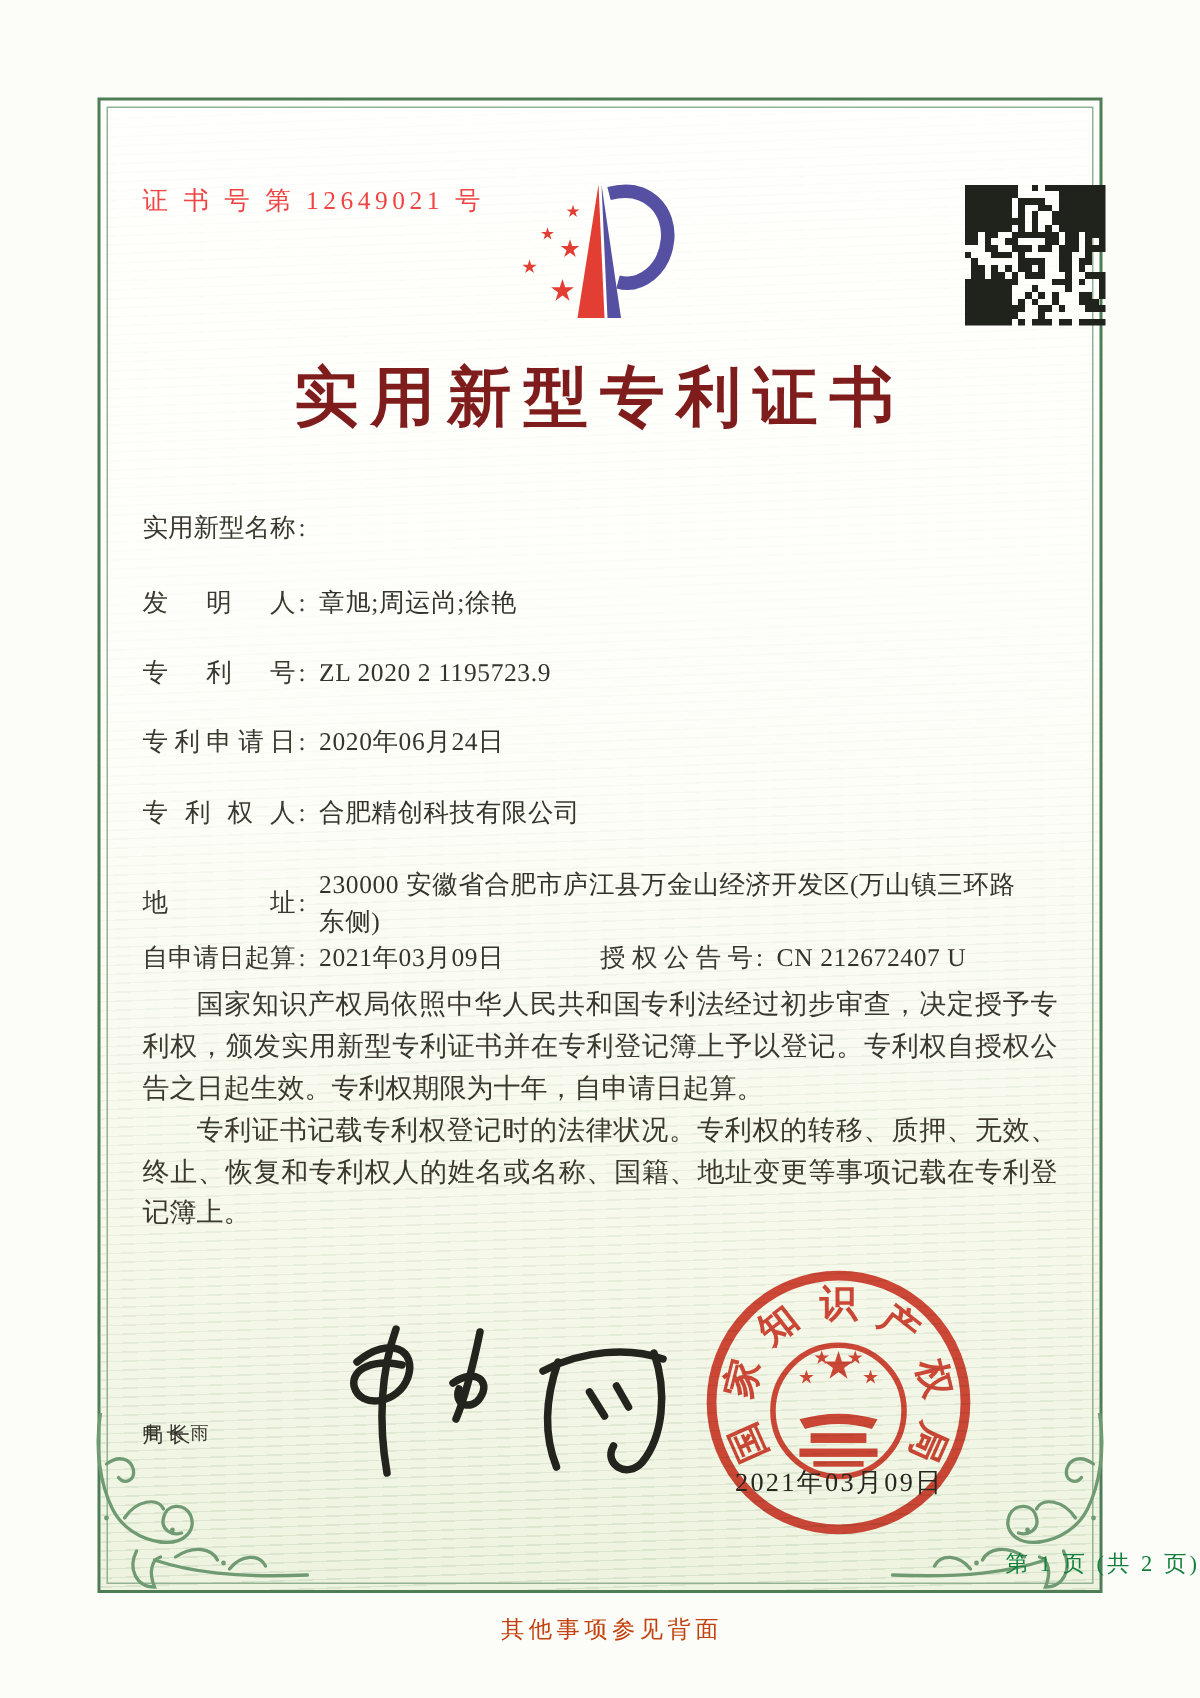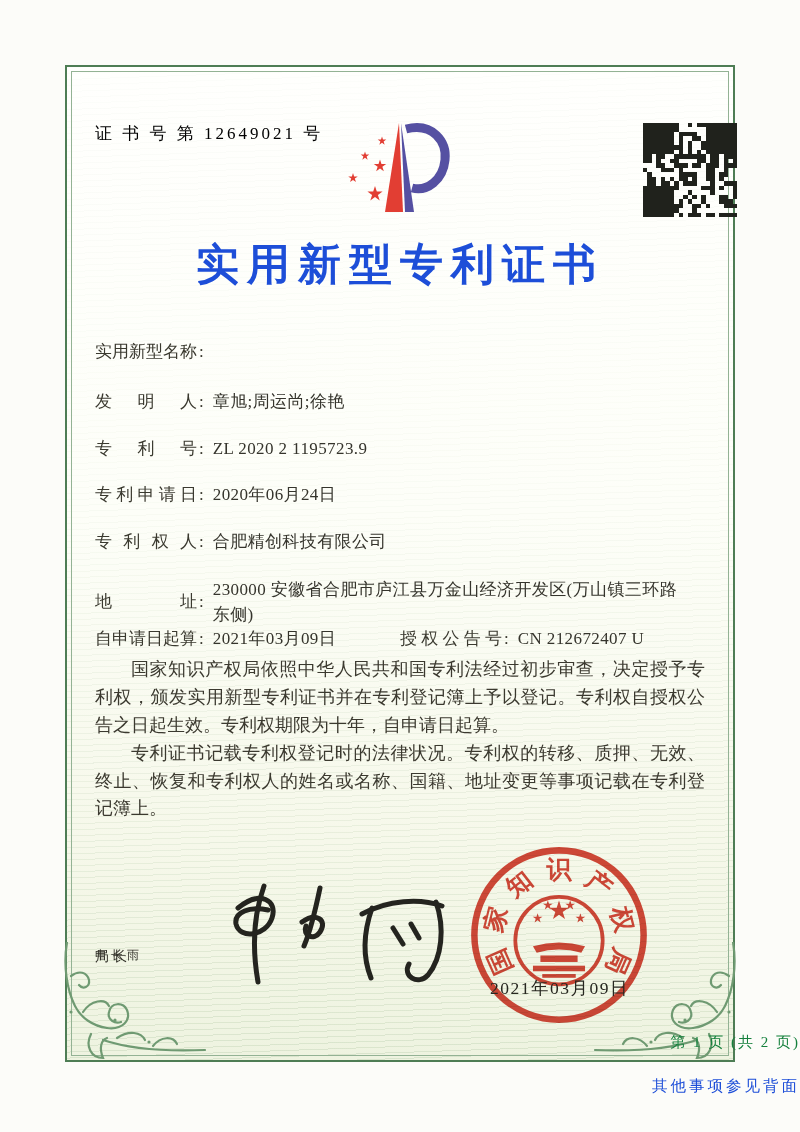--- a/index.html
+++ b/index.html
@@ -15,32 +15,32 @@
   .inner-bg::after{content:"";position:absolute;inset:0;
     background:repeating-linear-gradient(178deg,rgba(140,175,130,.28) 0 1px,transparent 1px 6px);
     -webkit-mask-image:linear-gradient(180deg,rgba(0,0,0,.10) 0%,rgba(0,0,0,.12) 40%,rgba(0,0,0,.45) 75%,rgba(0,0,0,.75) 100%);
     mask-image:linear-gradient(180deg,rgba(0,0,0,.10) 0%,rgba(0,0,0,.12) 40%,rgba(0,0,0,.45) 75%,rgba(0,0,0,.75) 100%);}
   
   .frame-outer{position:absolute;left:65px;top:65px;right:65px;bottom:70px;
     border:2px solid var(--border_green);}
   .frame-inner{position:absolute;left:71px;top:71px;right:71px;bottom:76px;
     border:1px solid var(--border_green_light);}
 
-  .cert-no{position:absolute;left:95px;top:122px;font-size:17px;letter-spacing:3px;color:#000000;}
+  .cert-no{position:absolute;left:95px;top:122px;font-size:17px;letter-spacing:3px;color:#ef4444;}
 
   .logo{position:absolute;left:330px;top:108px;width:160px;height:130px;}
   .logo .red{fill:var(--logo_red);}
   .logo .blue{fill:none;stroke:var(--logo_blue);stroke-width:9;}
   .logo .bluefill{fill:var(--logo_blue);}
 
   .qr{position:absolute;left:643px;top:123px;width:94px;height:94px;}
   .qr rect{fill:var(--qr_dark);}
 
   .title{position:absolute;left:0;right:0;top:236px;text-align:center;
-    font-size:43px;font-weight:600;letter-spacing:8px;color:#1d4ed8;}
+    font-size:43px;font-weight:600;letter-spacing:8px;color:#7f1d1d;}
 
   .fields{position:absolute;left:95px;top:0;width:610px;font-size:17px;}
   .frow{position:absolute;left:0;display:flex;align-items:center;line-height:1.45;}
   .flabel{display:inline-block;width:102px;text-align:justify;text-align-last:justify;flex:none;color:#3a392f;}
   .fcolon{flex:none;margin:0 9px 0 2px;color:#3a392f;}
   .fvalue{max-width:478px;letter-spacing:.4px;color:#35342c;}
   .r0{top:340px}.r1{top:390px}.r2{top:437px}.r3{top:483px}.r4{top:530px}.r5{top:578px}
   .grant-row{top:627px;width:610px;}
   .grant-right{position:absolute;left:305px;top:0;display:flex;align-items:flex-start;}
 
@@ -55,21 +55,21 @@
 
   .seal{position:absolute;left:466px;top:842px;width:186px;height:186px;opacity:.93;mix-blend-mode:multiply;}
   .seal .ring{fill:none;stroke:var(--seal_red);stroke-width:7;}
   .seal .wreath{fill:none;stroke:var(--seal_red);stroke-width:4;}
   .seal .red{fill:var(--seal_red);}
   .seal text{fill:var(--seal_red);font-size:27px;font-weight:bold;
     font-family:"Liberation Serif","DejaVu Serif",serif;}
   .seal-date{position:absolute;left:490px;top:976px;font-size:17.5px;letter-spacing:1.5px;color:#272720;z-index:3;}
 
   .page-no{position:absolute;left:0;right:0;top:1033px;text-align:right;font-size:15px;letter-spacing:2px;color:#15803d;}
-  .back-note{position:absolute;left:0;right:0;top:1076px;text-align:right;font-size:15.5px;letter-spacing:3px;color:#1d4ed8;margin-left:16px;}
+  .back-note{position:absolute;left:0;right:0;top:1076px;text-align:center;font-size:15.5px;letter-spacing:3px;color:#c2410c;margin-left:16px;}
 
   .flourish{position:absolute;width:152px;height:128px;}
   .flourish path{fill:none;stroke:var(--flourish_green);stroke-width:2.2;stroke-linecap:round;}
   .flourish circle{fill:var(--flourish_green);}
   .fl-left{left:57px;bottom:62px;}
   .fl-right{right:57px;bottom:62px;transform:scaleX(-1);}
 </style>
 </head>
 <body>
 

